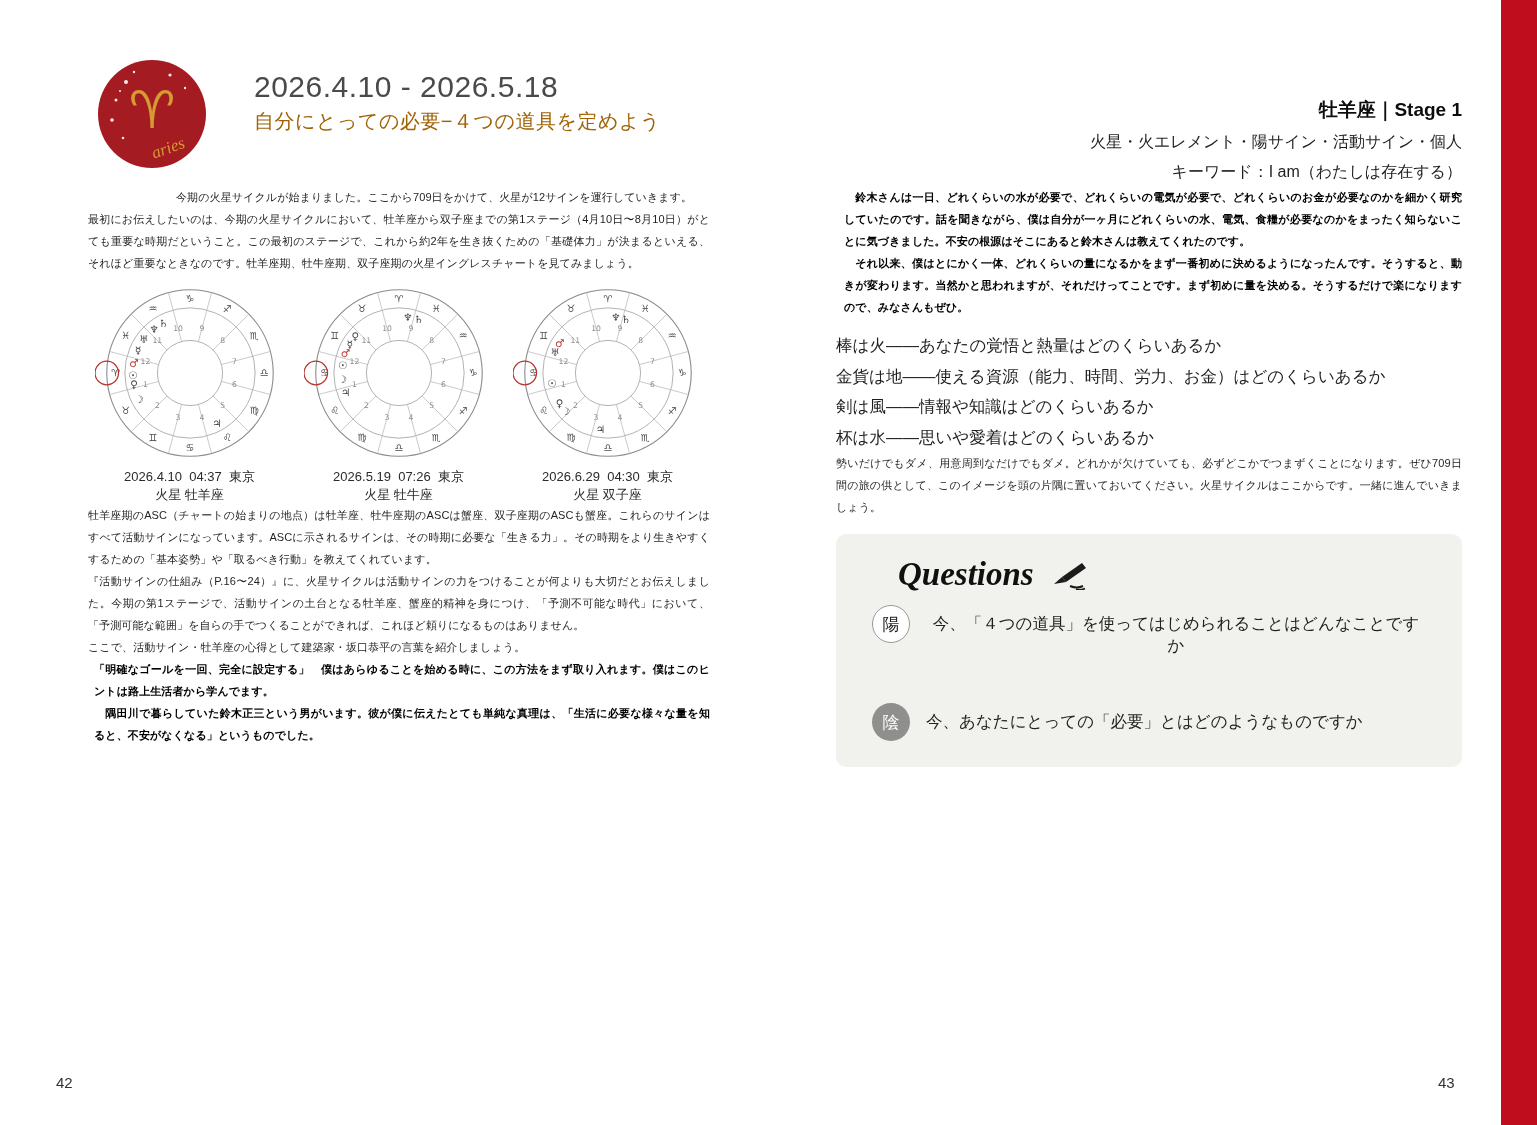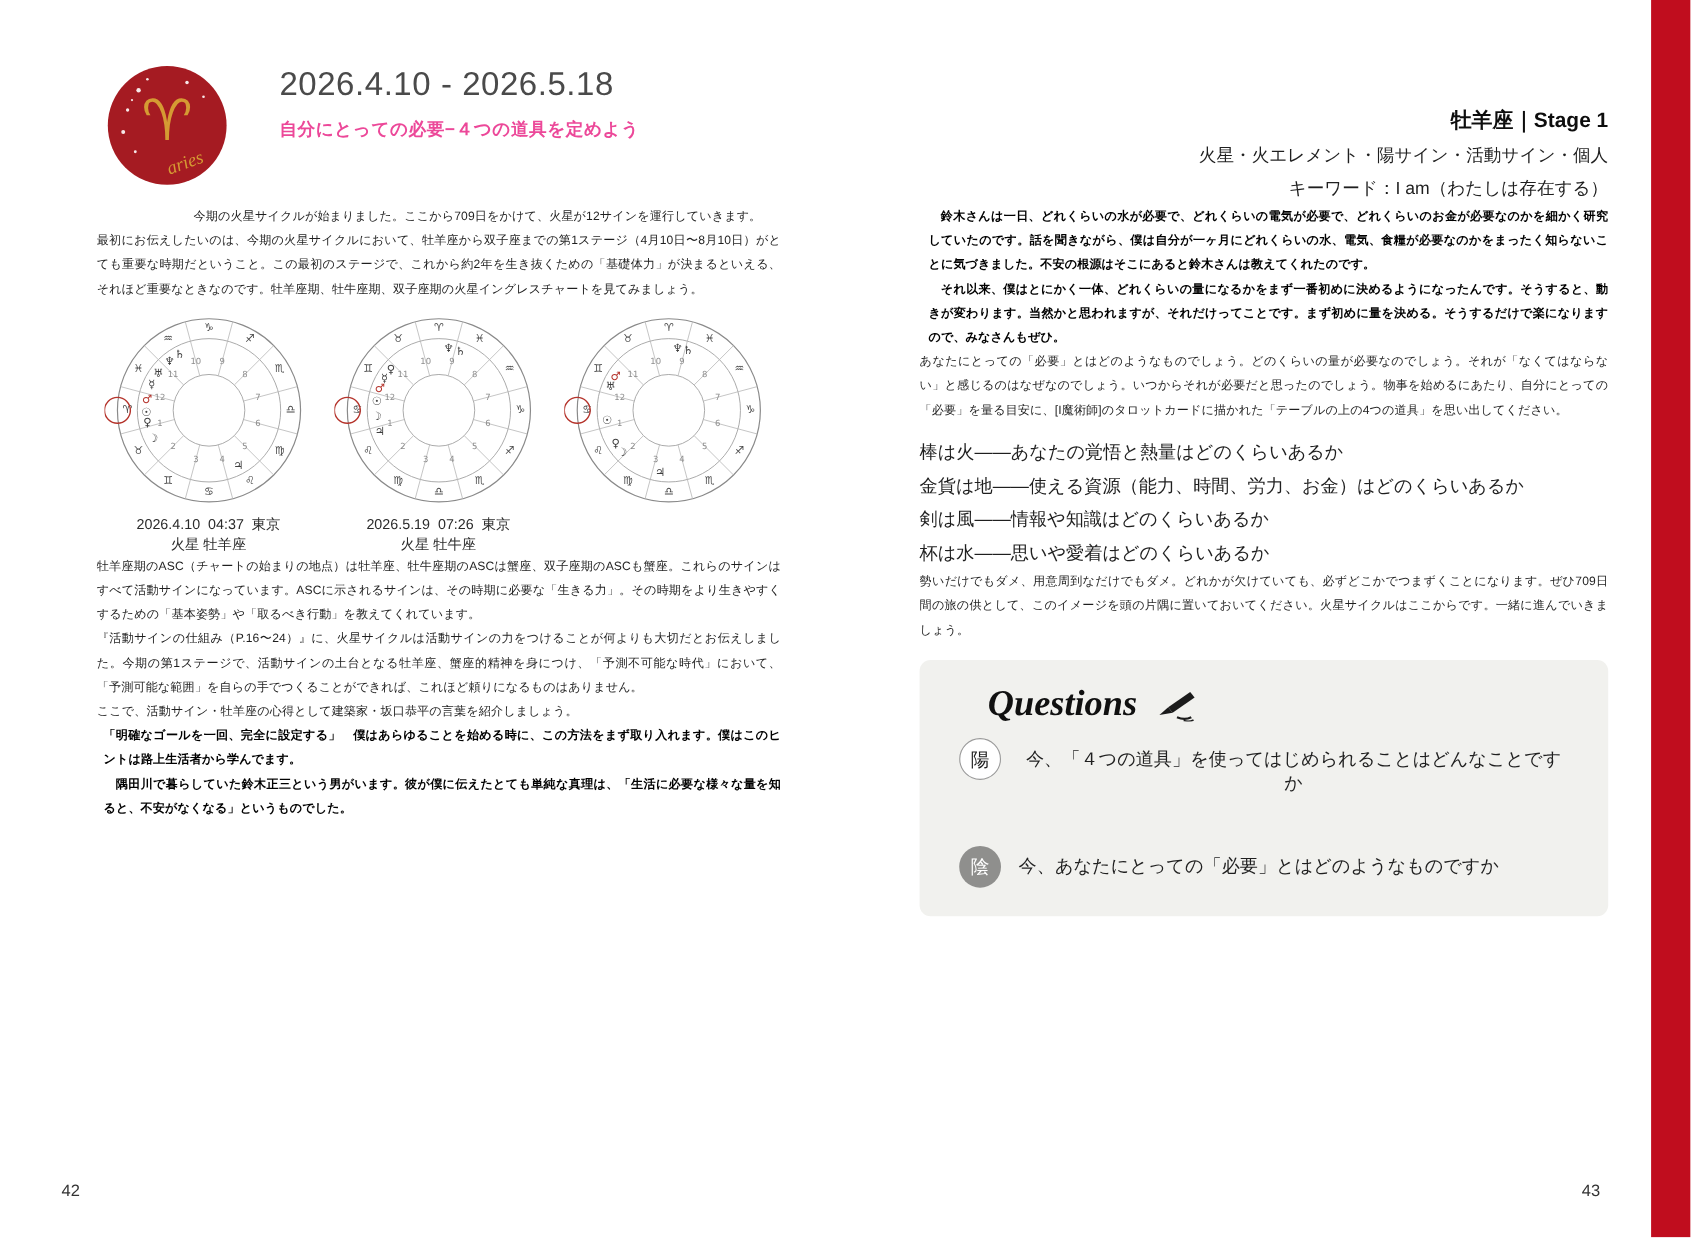--- a/index.html
+++ b/index.html
@@ -9,22 +9,22 @@
   .red-bar{position:absolute;right:0;top:0;width:36px;height:1125px;background:#c00d1e;}
 
   .page-left{position:absolute;left:88px;top:0;width:622px;}
   .page-right{position:absolute;left:836px;top:0;width:626px;margin-top:40px;}
 
   p.body{margin:0;font-size:11px;line-height:2.0;letter-spacing:0.1px;white-space:pre-line;text-align:justify;}.mt6{margin-top:6px;}.mt8{margin-top:8px;}.mt10{margin-top:10px;}
   .mt12{margin-top:12px;}
 
   .lp-header{position:relative;height:130px;margin-top:56px;}
   .logo{position:absolute;left:8px;top:2px;}
-  .title-date{position:absolute;left:166px;top:4px;font-size:30px;color:#4a4a4a;letter-spacing:0.5px;}
-  .title-main{position:absolute;left:166px;top:52px;font-size:16px;font-weight:700;color:#ec4899;letter-spacing:0.5px;}
+  .title-date{position:absolute;left:166px;top:14px;font-size:30px;color:#4a4a4a;letter-spacing:0.5px;}
+  .title-main{position:absolute;left:166px;top:52px;font-size:20px;font-weight:400;color:#a16207;letter-spacing:0.5px;}
 
   .p-indent{text-indent:8em;}
 
   .charts-row{display:flex;gap:6px;margin-top:4px;}
   figure{margin:0;width:203px;text-align:center;}
   figure svg{display:block;margin:0 auto;}
   figcaption div{font-size:13px;line-height:1.4;color:#2b2b2b;white-space:pre;}
 
   .quote{font-weight:700;color:#000;padding-left:6px;}
 
@@ -239,41 +239,44 @@
             <text x="124.4680706456217" y="45.08343947340533" text-anchor="middle" dominant-baseline="central" font-size="11.5" fill="#3f3f3f" font-weight="400" font-family="DejaVu Sans, sans-serif">♄</text>
             <text x="113.76790536048414" y="42.613111669281075" text-anchor="middle" dominant-baseline="central" font-size="11.5" fill="#3f3f3f" font-weight="400" font-family="DejaVu Sans, sans-serif">♆</text>
             <text x="51.572969942145164" y="71.6150863533081" text-anchor="middle" dominant-baseline="central" font-size="11.5" fill="#b5342c" font-weight="700" font-family="DejaVu Sans, sans-serif">♂</text>
             <text x="46.5874171622924" y="81.39978461479753" text-anchor="middle" dominant-baseline="central" font-size="11.5" fill="#3f3f3f" font-weight="400" font-family="DejaVu Sans, sans-serif">♅</text>
             <text x="42.95711156023089" y="115.93983519301662" text-anchor="middle" dominant-baseline="central" font-size="11.5" fill="#3f3f3f" font-weight="400" font-family="DejaVu Sans, sans-serif">☉</text>
             <text x="51.57296994214516" y="138.3849136466919" text-anchor="middle" dominant-baseline="central" font-size="11.5" fill="#3f3f3f" font-weight="400" font-family="DejaVu Sans, sans-serif">♀</text>
             <text x="58.18187599492416" y="147.15522820060806" text-anchor="middle" dominant-baseline="central" font-size="11.5" fill="#3f3f3f" font-weight="400" font-family="DejaVu Sans, sans-serif">☽</text>
             <text x="96.2320946395159" y="167.38688833071893" text-anchor="middle" dominant-baseline="central" font-size="11.5" fill="#3f3f3f" font-weight="400" font-family="DejaVu Sans, sans-serif">♃</text>
             <circle cx="13" cy="104.99999999999999" r="13" fill="none" stroke="#b5342c" stroke-width="1.4"></circle>
           </svg>
+        <figcaption>
+          <div>2026.6.29  04:30  東京</div>
+          <div>火星 双子座</div>
+        </figcaption>
       </figure>
     </div>
 
     <p class="body mt8">牡羊座期のASC（チャートの始まりの地点）は牡羊座、牡牛座期のASCは蟹座、双子座期のASCも蟹座。これらのサインはすべて活動サインになっています。ASCに示されるサインは、その時期に必要な「生きる力」。その時期をより生きやすくするための「基本姿勢」や「取るべき行動」を教えてくれています。</p>
     <p class="body mt10">『活動サインの仕組み（P.16〜24）』に、火星サイクルは活動サインの力をつけることが何よりも大切だとお伝えしました。今期の第1ステージで、活動サインの土台となる牡羊座、蟹座的精神を身につけ、「予測不可能な時代」において、「予測可能な範囲」を自らの手でつくることができれば、これほど頼りになるものはありません。
 ここで、活動サイン・牡羊座の心得として建築家・坂口恭平の言葉を紹介しましょう。</p>
     <p class="body quote mt10">「明確なゴールを一回、完全に設定する」　僕はあらゆることを始める時に、この方法をまず取り入れます。僕はこのヒントは路上生活者から学んでます。
 　隅田川で暮らしていた鈴木正三という男がいます。彼が僕に伝えたとても単純な真理は、「生活に必要な様々な量を知ると、不安がなくなる」というものでした。</p>
   </div>
 
   <div class="page-right">
 
     <div class="rp-header">
       <div class="rp-title">牡羊座｜Stage 1</div>
       <div class="rp-sub">火星・火エレメント・陽サイン・活動サイン・個人</div>
       <div class="rp-sub">キーワード：I am（わたしは存在する）</div>
     </div>
 
     <p class="body bold-block">　鈴木さんは一日、どれくらいの水が必要で、どれくらいの電気が必要で、どれくらいのお金が必要なのかを細かく研究していたのです。話を聞きながら、僕は自分が一ヶ月にどれくらいの水、電気、食糧が必要なのかをまったく知らないことに気づきました。不安の根源はそこにあると鈴木さんは教えてくれたのです。
 　それ以来、僕はとにかく一体、どれくらいの量になるかをまず一番初めに決めるようになったんです。そうすると、動きが変わります。当然かと思われますが、それだけってことです。まず初めに量を決める。そうするだけで楽になりますので、みなさんもぜひ。</p>
-    <p class="body mt10">あなたにとっての「必要」とはどのようなものでしょう。どのくらいの量が必要なのでしょう。それが「なくてはならない」と感じるのはなぜなのでしょう。いつからそれが必要だと思ったのでしょう。物事を始めるにあたり、自分にとっての「必要」を量る目安に、[I魔術師]のタロットカードに描かれた「テーブルの上の4つの道具」を思い出してください。</p>
 
     <div class="tools">
       <div>棒は火——あなたの覚悟と熱量はどのくらいあるか</div>
       <div>金貨は地——使える資源（能力、時間、労力、お金）はどのくらいあるか</div>
       <div>剣は風——情報や知識はどのくらいあるか</div>
       <div>杯は水——思いや愛着はどのくらいあるか</div>
     </div>
 
     <p class="body mt12">勢いだけでもダメ、用意周到なだけでもダメ。どれかが欠けていても、必ずどこかでつまずくことになります。ぜひ709日間の旅の供として、このイメージを頭の片隅に置いておいてください。火星サイクルはここからです。一緒に進んでいきましょう。</p>
 

